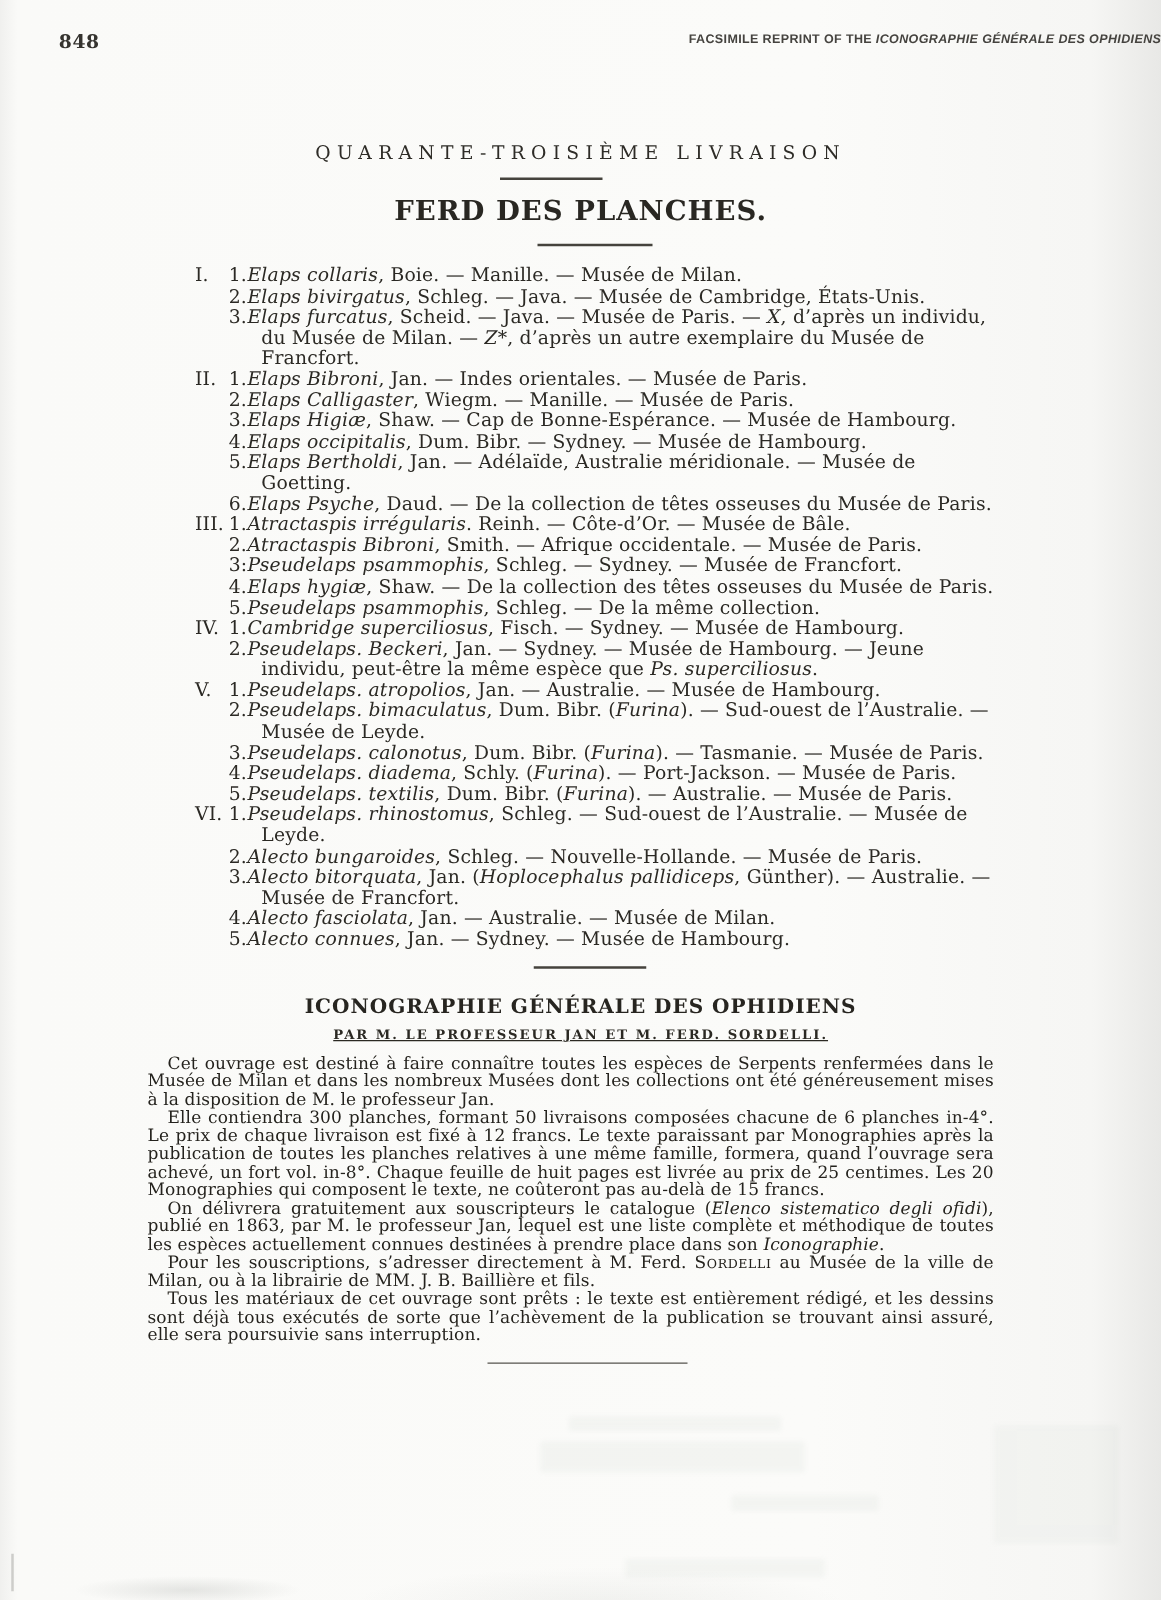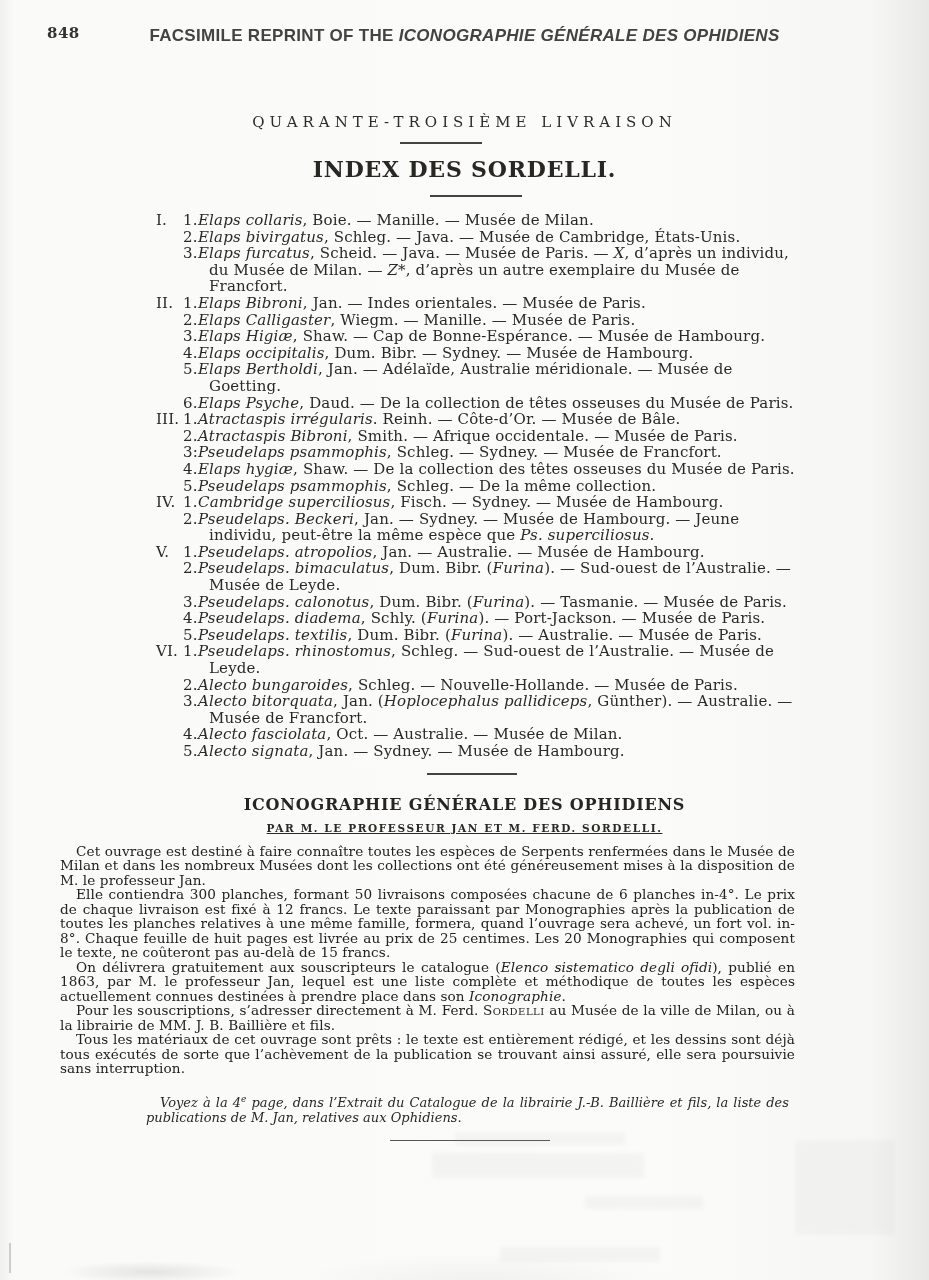--- a/index.html
+++ b/index.html
@@ -8,40 +8,40 @@
     position:relative;width:929px;height:1280px;overflow:hidden;
     background:
       radial-gradient(130px 16px at 150px 1272px, rgba(110,115,110,.16), transparent 70%),
       radial-gradient(280px 40px at 480px 1282px, rgba(150,155,150,.10), transparent 70%),
       linear-gradient(90deg,#f0f0ee 0px,#fafaf8 14px,#fbfbf9 70%,#f6f6f4 94%,#e8e8e6 100%);
     color:#2b2924;
   }
   
   .running-header{position:relative;height:18px;padding-top:26px;font-weight:bold;}
   .pagenum{position:absolute;left:47px;top:24px;font-size:15px;color:#35332f;letter-spacing:.5px;}
-  .rh-center{text-align:center;font-family:"Liberation Sans",sans-serif;font-size:17px;color:#45433f;letter-spacing:.3px;}
+  .rh-center{text-align:right;font-family:"Liberation Sans",sans-serif;font-size:10px;color:#45433f;letter-spacing:.3px;}
   .rh-center i{font-style:italic;}
   
   h1{margin:66px 0 0;text-align:center;font-weight:400;font-size:15px;line-height:24px;letter-spacing:5px;color:#2e2c27;}
   h2{margin:11px 0 0;text-align:center;font-weight:700;font-size:22px;line-height:28px;letter-spacing:.8px;color:#292722;}
   h3{margin:20px 0 0;text-align:center;font-weight:700;font-size:16px;line-height:20px;letter-spacing:.8px;color:#272520;}
   h4{margin:7px 0 0;text-align:center;font-weight:700;font-size:10.5px;line-height:13px;letter-spacing:1.6px;color:#2b2923;text-decoration:underline;}
   .rule{background:#45433d;height:2px;}
   .rule-1{width:82px;margin:8px 0 0 400px;}
   .rule-2{width:92px;margin:12px 0 0 430px;}
   .rule-3{width:90px;margin:13px 0 0 427px;}
   .rule-4{width:160px;margin:14px 0 0 390px;height:1px;background:#56544e;}
   
   .plates{margin:15px 132px 0 156px;font-size:15px;line-height:16.6px;letter-spacing:.15px;color:#2b2924;}
   .prow{display:flex;align-items:baseline;}
   .roman{flex:0 0 27px;}
   .num{flex:0 0 15px;}
   .etext{flex:1;padding-left:11px;text-indent:-11px;}
   
-  .prospectus{margin:9px 134px 0 60px;font-size:13.6px;line-height:14.5px;text-align:justify;color:#24221d;letter-spacing:.1px;}
+  .prospectus{margin:9px 134px 0 118px;font-size:13.6px;line-height:14.5px;text-align:justify;color:#24221d;letter-spacing:.1px;}
   .prospectus p{margin:0;text-indent:16px;}
   .footnote{margin:19px 140px 0 146px;font-size:13px;line-height:15.5px;font-style:italic;text-align:justify;color:#2a2822;}
   .footnote p{margin:0;text-indent:14px;}
   .it{font-style:italic;text-align:right;}
   .sc{font-variant:small-caps;letter-spacing:.5px;}
   sup{font-size:70%;line-height:0;}
   
   .ghost{position:absolute;background:#93a59a;opacity:.07;filter:blur(2px);border-radius:2px;}
   .g1{left:455px;top:1133px;width:170px;height:12px;}
   .g2{left:432px;top:1153px;width:212px;height:25px;}
@@ -58,21 +58,21 @@
   <div class="running-header">
     <span class="pagenum">848</span>
     <div class="rh-center">
       <span>FACSIMILE REPRINT OF THE </span><i>ICONOGRAPHIE GÉNÉRALE DES OPHIDIENS</i>
     </div>
   </div>
 
   <h1>QUARANTE-TROISIÈME LIVRAISON</h1>
   <div class="rule rule-1"></div>
 
-  <h2>INDEX DES SORDELLI.</h2>
+  <h2>FERD DES PLANCHES.</h2>
   <div class="rule rule-2"></div>
 
   <div class="plates" id="plates">
       <div class="prow">
         <span class="roman">I.</span>
         <span class="num">1.</span>
         <span class="etext"><span class="it">Elaps collaris</span><span>, Boie. — Manille. — Musée de Milan.</span></span>
       </div>
       <div class="prow">
         <span class="roman"></span>
@@ -185,45 +185,42 @@
         <span class="etext"><span class="it">Alecto bungaroides</span><span>, Schleg. — Nouvelle-Hollande. — Musée de Paris.</span></span>
       </div>
       <div class="prow">
         <span class="roman"></span>
         <span class="num">3.</span>
         <span class="etext"><span class="it">Alecto bitorquata</span><span>, Jan. (</span><span class="it">Hoplocephalus pallidiceps</span><span>, Günther). — Australie. — Musée de Francfort.</span></span>
       </div>
       <div class="prow">
         <span class="roman"></span>
         <span class="num">4.</span>
-        <span class="etext"><span class="it">Alecto fasciolata</span><span>, Oct. — Australie. — Musée de Milan.</span></span>
-      </div>
-      <div class="prow">
-        <span class="roman"></span>
-        <span class="num">5.</span>
-        <span class="etext"><span class="it">Alecto signata</span><span>, Jan. — Sydney. — Musée de Hambourg.</span></span>
+        <span class="etext"><span class="it">Alecto fasciolata</span><span>, Jan. — Australie. — Musée de Milan.</span></span>
+      </div>
+      <div class="prow">
+        <span class="roman"></span>
+        <span class="num">5.</span>
+        <span class="etext"><span class="it">Alecto connues</span><span>, Jan. — Sydney. — Musée de Hambourg.</span></span>
       </div>
     </div>
 
   <div class="rule rule-3"></div>
 
   <h3>ICONOGRAPHIE GÉNÉRALE DES OPHIDIENS</h3>
   <h4>PAR M. LE PROFESSEUR JAN ET M. FERD. SORDELLI.</h4>
 
   <div class="prospectus" id="paragraphs">
       <p><span>Cet ouvrage est destiné à faire connaître toutes les espèces de Serpents renfermées dans le Musée de Milan et dans les nombreux Musées dont les collections ont été généreusement mises à la disposition de M. le professeur Jan.</span></p>
       <p><span>Elle contiendra 300 planches, formant 50 livraisons composées chacune de 6 planches in-4°. Le prix de chaque livraison est fixé à 12 francs. Le texte paraissant par Monographies après la publication de toutes les planches relatives à une même famille, formera, quand l’ouvrage sera achevé, un fort vol. in-8°. Chaque feuille de huit pages est livrée au prix de 25 centimes. Les 20 Monographies qui composent le texte, ne coûteront pas au-delà de 15 francs.</span></p>
       <p><span>On délivrera gratuitement aux souscripteurs le catalogue (</span><span class="it">Elenco sistematico degli ofidi</span><span>), publié en 1863, par M. le professeur Jan, lequel est une liste complète et méthodique de toutes les espèces actuellement connues destinées à prendre place dans son </span><span class="it">Iconographie</span><span>.</span></p>
       <p><span>Pour les souscriptions, s’adresser directement à M. Ferd. </span><span class="sc">Sordelli</span><span> au Musée de la ville de Milan, ou à la librairie de MM. J. B. Baillière et fils.</span></p>
       <p><span>Tous les matériaux de cet ouvrage sont prêts : le texte est entièrement rédigé, et les dessins sont déjà tous exécutés de sorte que l’achèvement de la publication se trouvant ainsi assuré, elle sera poursuivie sans interruption.</span></p>
     </div>
 
-  <div class="footnote">
-      <p id="footnote"><span class="it">Voyez à la 4</span><sup class="it">e</sup><span class="it"> page, dans l’Extrait du Catalogue de la librairie J.-B. Baillière et fils, la liste des publications de M. Jan, relatives aux Ophidiens.</span></p>
-    </div>
 
   <div class="rule rule-4"></div>
 
   <div class="ghost g1"></div>
   <div class="ghost g2"></div>
   <div class="ghost g3"></div>
   <div class="ghost g4"></div>
   <div class="ghost g5"></div>
   <div class="edge-tick"></div>
 

